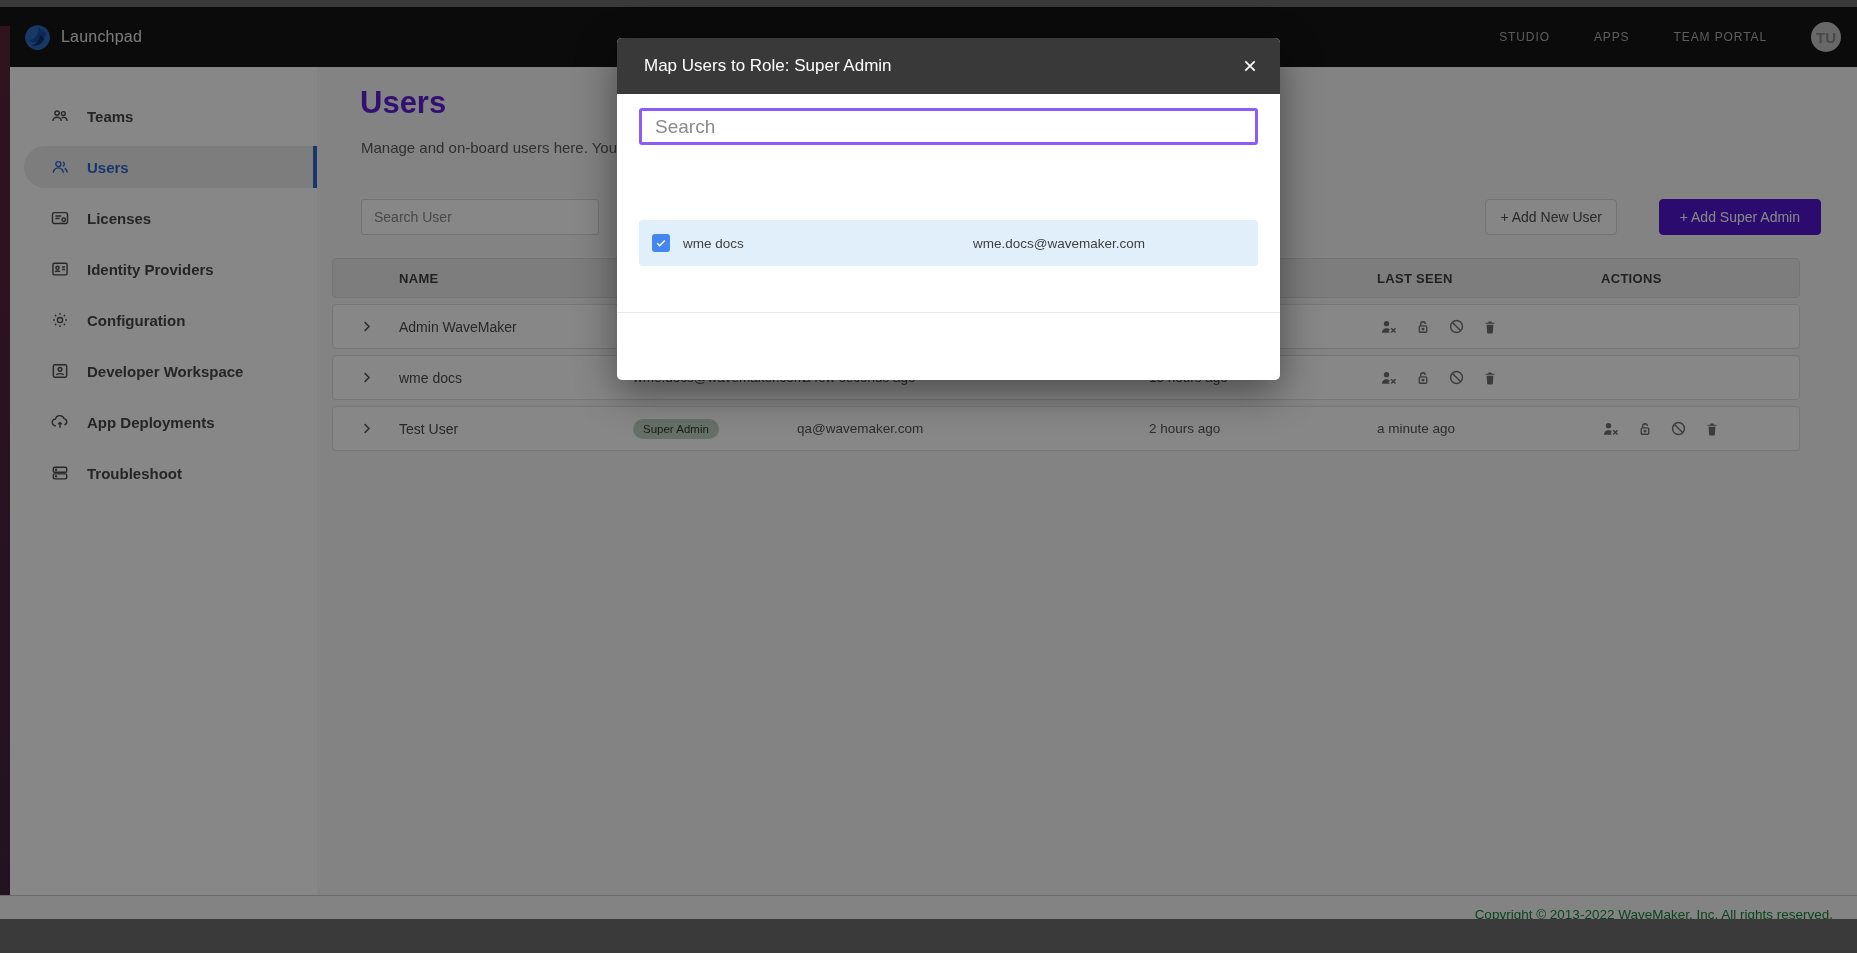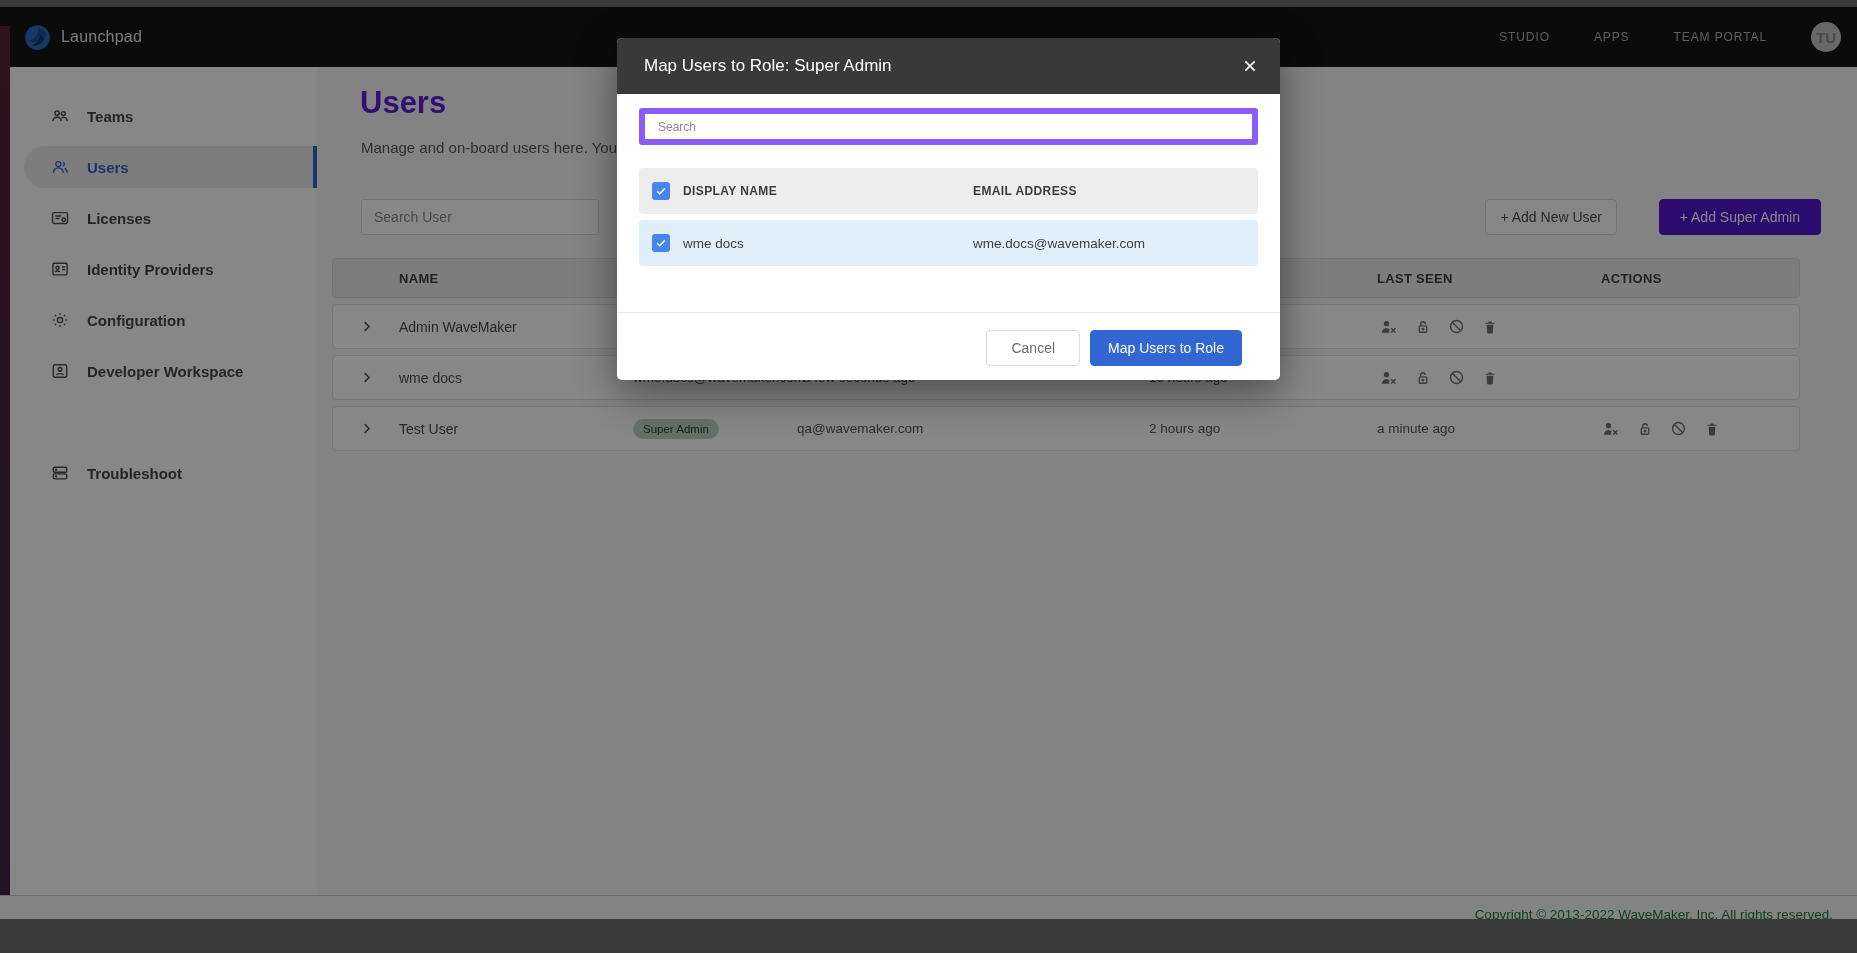--- a/index.html
+++ b/index.html
@@ -68,22 +68,22 @@
 
   
   .overlay { position:absolute; inset:0; background:rgba(0,0,0,0.47); z-index:50; }
   .modal { position:absolute; left:617px; top:38px; width:663px; height:342px; background:#ffffff;
            border-radius:5px; box-shadow:0 12px 40px rgba(0,0,0,0.45); z-index:60; }
   .modal-header { position:absolute; top:0; left:0; right:0; height:56px; background:#393939;
                   border-radius:5px 5px 0 0; display:flex; align-items:center; }
   .modal-title { margin-left:27px; color:#ffffff; font-size:17px; }
   .modal-close { position:absolute; right:18px; top:16px; width:24px; height:24px; display:flex;
                  align-items:center; justify-content:center; cursor:pointer; }
-  .modal-search { position:absolute; left:22px; right:22px; top:70px; height:37px; border:6px solid #8b5cf6;
-                  border-radius:3px; padding:0 13px; font-size:12px; color:#15803d;
+  .modal-search { position:absolute; left:22px; right:22px; top:70px; height:37px; border:3px solid #8b5cf6;
+                  border-radius:3px; padding:0 13px; font-size:19px; color:#15803d;
                   font-family:"Liberation Sans", sans-serif; }
   .modal-search::placeholder { color:#8a8a8a; }
   .mgrid { display:grid; grid-template-columns:44px 290px auto; align-items:center; }
   .mthead { position:absolute; left:22px; right:22px; top:130px; height:46px; background:#ededed;
             border-radius:4px; font-size:12px; font-weight:bold; color:#3d3d3d; letter-spacing:0.4px; }
   .mrow { position:absolute; left:22px; right:22px; top:182px; height:46px; background:#e1effb;
           border-radius:4px; font-size:13.5px; color:#3f3f3f; cursor:pointer; }
   .checkbox { width:18px; height:18px; border-radius:3px; background:#4586f0; justify-self:center;
               display:flex; align-items:center; justify-content:center; cursor:pointer; }
   .modal-sep { position:absolute; left:0; right:0; top:274px; border-top:1px solid #e8e8e8; }
@@ -157,20 +157,27 @@
       <span>Configuration</span>
     </div>
     <div class="side-item" style="top:283px">
       <svg width="20" height="20" viewBox="0 0 24 24" fill="none" stroke-width="1.7">
         <rect x="4" y="4.5" width="16" height="15" rx="2"></rect>
           <circle cx="12" cy="10" r="2.2"></circle>
         <path d="M7.8 16.8c.8-2.2 7.6-2.2 8.4 0"></path>
       </svg>
       <span>Developer Workspace</span>
     </div>
+    <div class="side-item" style="top:334px">
+      <svg width="20" height="20" viewBox="0 0 24 24" fill="none" stroke-width="1.7">
+        <path d="M7 16.5a4 4 0 0 1-.5-8A5.5 5.5 0 0 1 17 8a3.8 3.8 0 0 1 .2 7.4"></path>
+        <path d="M12 19v-6M9.8 14.8L12 12.6l2.2 2.2"></path>
+      </svg>
+      <span>App Deployments</span>
+    </div>
     <div class="side-item" style="top:385px">
       <svg width="20" height="20" viewBox="0 0 24 24" fill="none" stroke-width="1.7">
         <rect x="4" y="5" width="16" height="6" rx="1.5"></rect>
           <rect x="4" y="13" width="16" height="6" rx="1.5"></rect>
         <circle cx="7.3" cy="8" r="0.6"></circle>
           <circle cx="7.3" cy="16" r="0.6"></circle>
       </svg>
       <span>Troubleshoot</span>
     </div>
   </div>
@@ -302,40 +309,27 @@
       <span class="modal-title">Map Users to Role: Super Admin</span>
       <span class="modal-close">
         <svg width="16" height="16" viewBox="0 0 24 24" stroke="#ffffff" stroke-width="2.6">
           <path d="M5 5l14 14M19 5L5 19"></path>
         </svg>
       </span>
     </div>
 
     <input class="modal-search" type="text" placeholder="Search" style="">
 
-    <div class="mgrid mthead">
-      <span class="checkbox">
-        <svg width="12" height="12" viewBox="0 0 24 24" fill="none" stroke="#ffffff" stroke-width="3">
-          <path d="M4.5 12.5l5 5L19.5 7"></path>
-        </svg>
-      </span>
-      <span>DISPLAY NAME</span>
-      <span>EMAIL ADDRESS</span>
-    </div>
 
     <div class="mgrid mrow">
       <span class="checkbox">
         <svg width="12" height="12" viewBox="0 0 24 24" fill="none" stroke="#ffffff" stroke-width="3">
           <path d="M4.5 12.5l5 5L19.5 7"></path>
         </svg>
       </span>
       <span>wme docs</span>
       <span>wme.docs@wavemaker.com</span>
     </div>
 
     <div class="modal-sep"></div>
-    <div class="modal-actions">
-      <button class="btn btn-cancel">Cancel</button>
-      <button class="btn btn-blue">Map Users to Role</button>
-    </div>
   </div>
 
 </div>
 
 </body></html>

